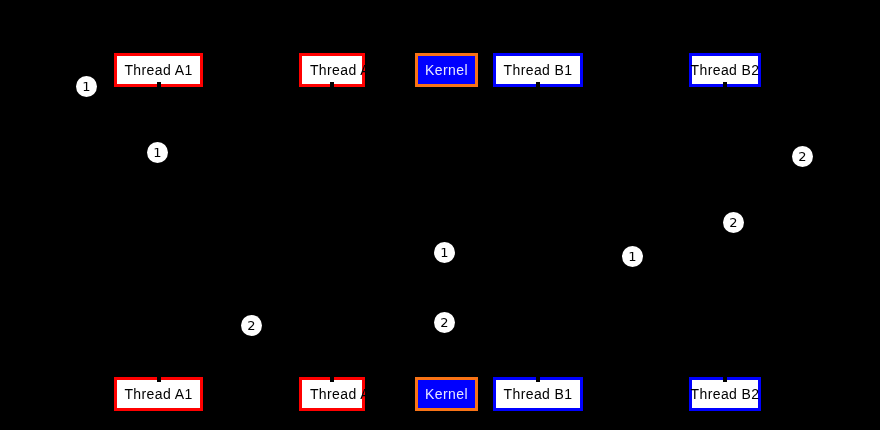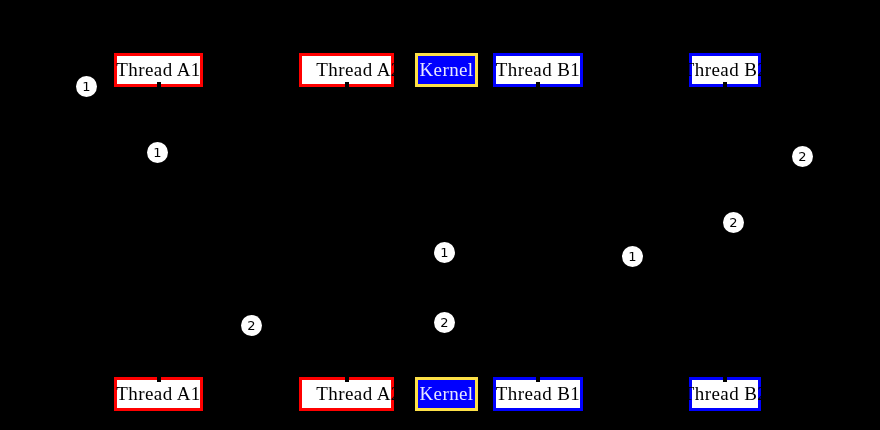--- a/index.html
+++ b/index.html
@@ -21,46 +21,46 @@
     position: absolute;
     height: 34px;
     box-sizing: border-box;
     background: #ffffff;
     display: flex;
     align-items: center;
     justify-content: center;
   }
   .thread-a { border: 3px solid #ff0000; }
   .thread-b { border: 3px solid #0000ff; }
-  .kernel   { border: 3px solid #fde047; background: #0000ff; }
+  .kernel   { border: 3px solid #f97316; background: #0000ff; }
 
   .node-label {
-    font-family: Liberation Serif, serif;
-    font-size: 19px;
+    font-family: Liberation Sans, sans-serif;
+    font-size: 14px;
     letter-spacing: 0.4px;
     color: #000000;
     white-space: nowrap;
   }
   .kernel .node-label { color: #e8e8ff; }
 
   
   .notch {
     position: absolute;
     left: 50%;
     transform: translateX(-50%);
     width: 4px;
     height: 5px;
     background: #000000;
   }
   .row-top .notch    { bottom: -3px; }
   .row-bottom .notch { top: -3px; }
 
   
   .col-a1     { left: 114px; width: 89px; }
-  .col-a2     { left: 299px; width: 95px; padding-left: 24px; }
+  .col-a2     { left: 299px; width: 66px; padding-left: 24px; }
   .col-kernel { left: 415px; width: 63px; }
   .col-b1     { left: 493px; width: 90px; }
   .col-b2     { left: 689px; width: 72px; }
   
   .row-top    { top: 53px; }
   .row-bottom { top: 377px; }
 
   
   .marker {
     position: absolute;

